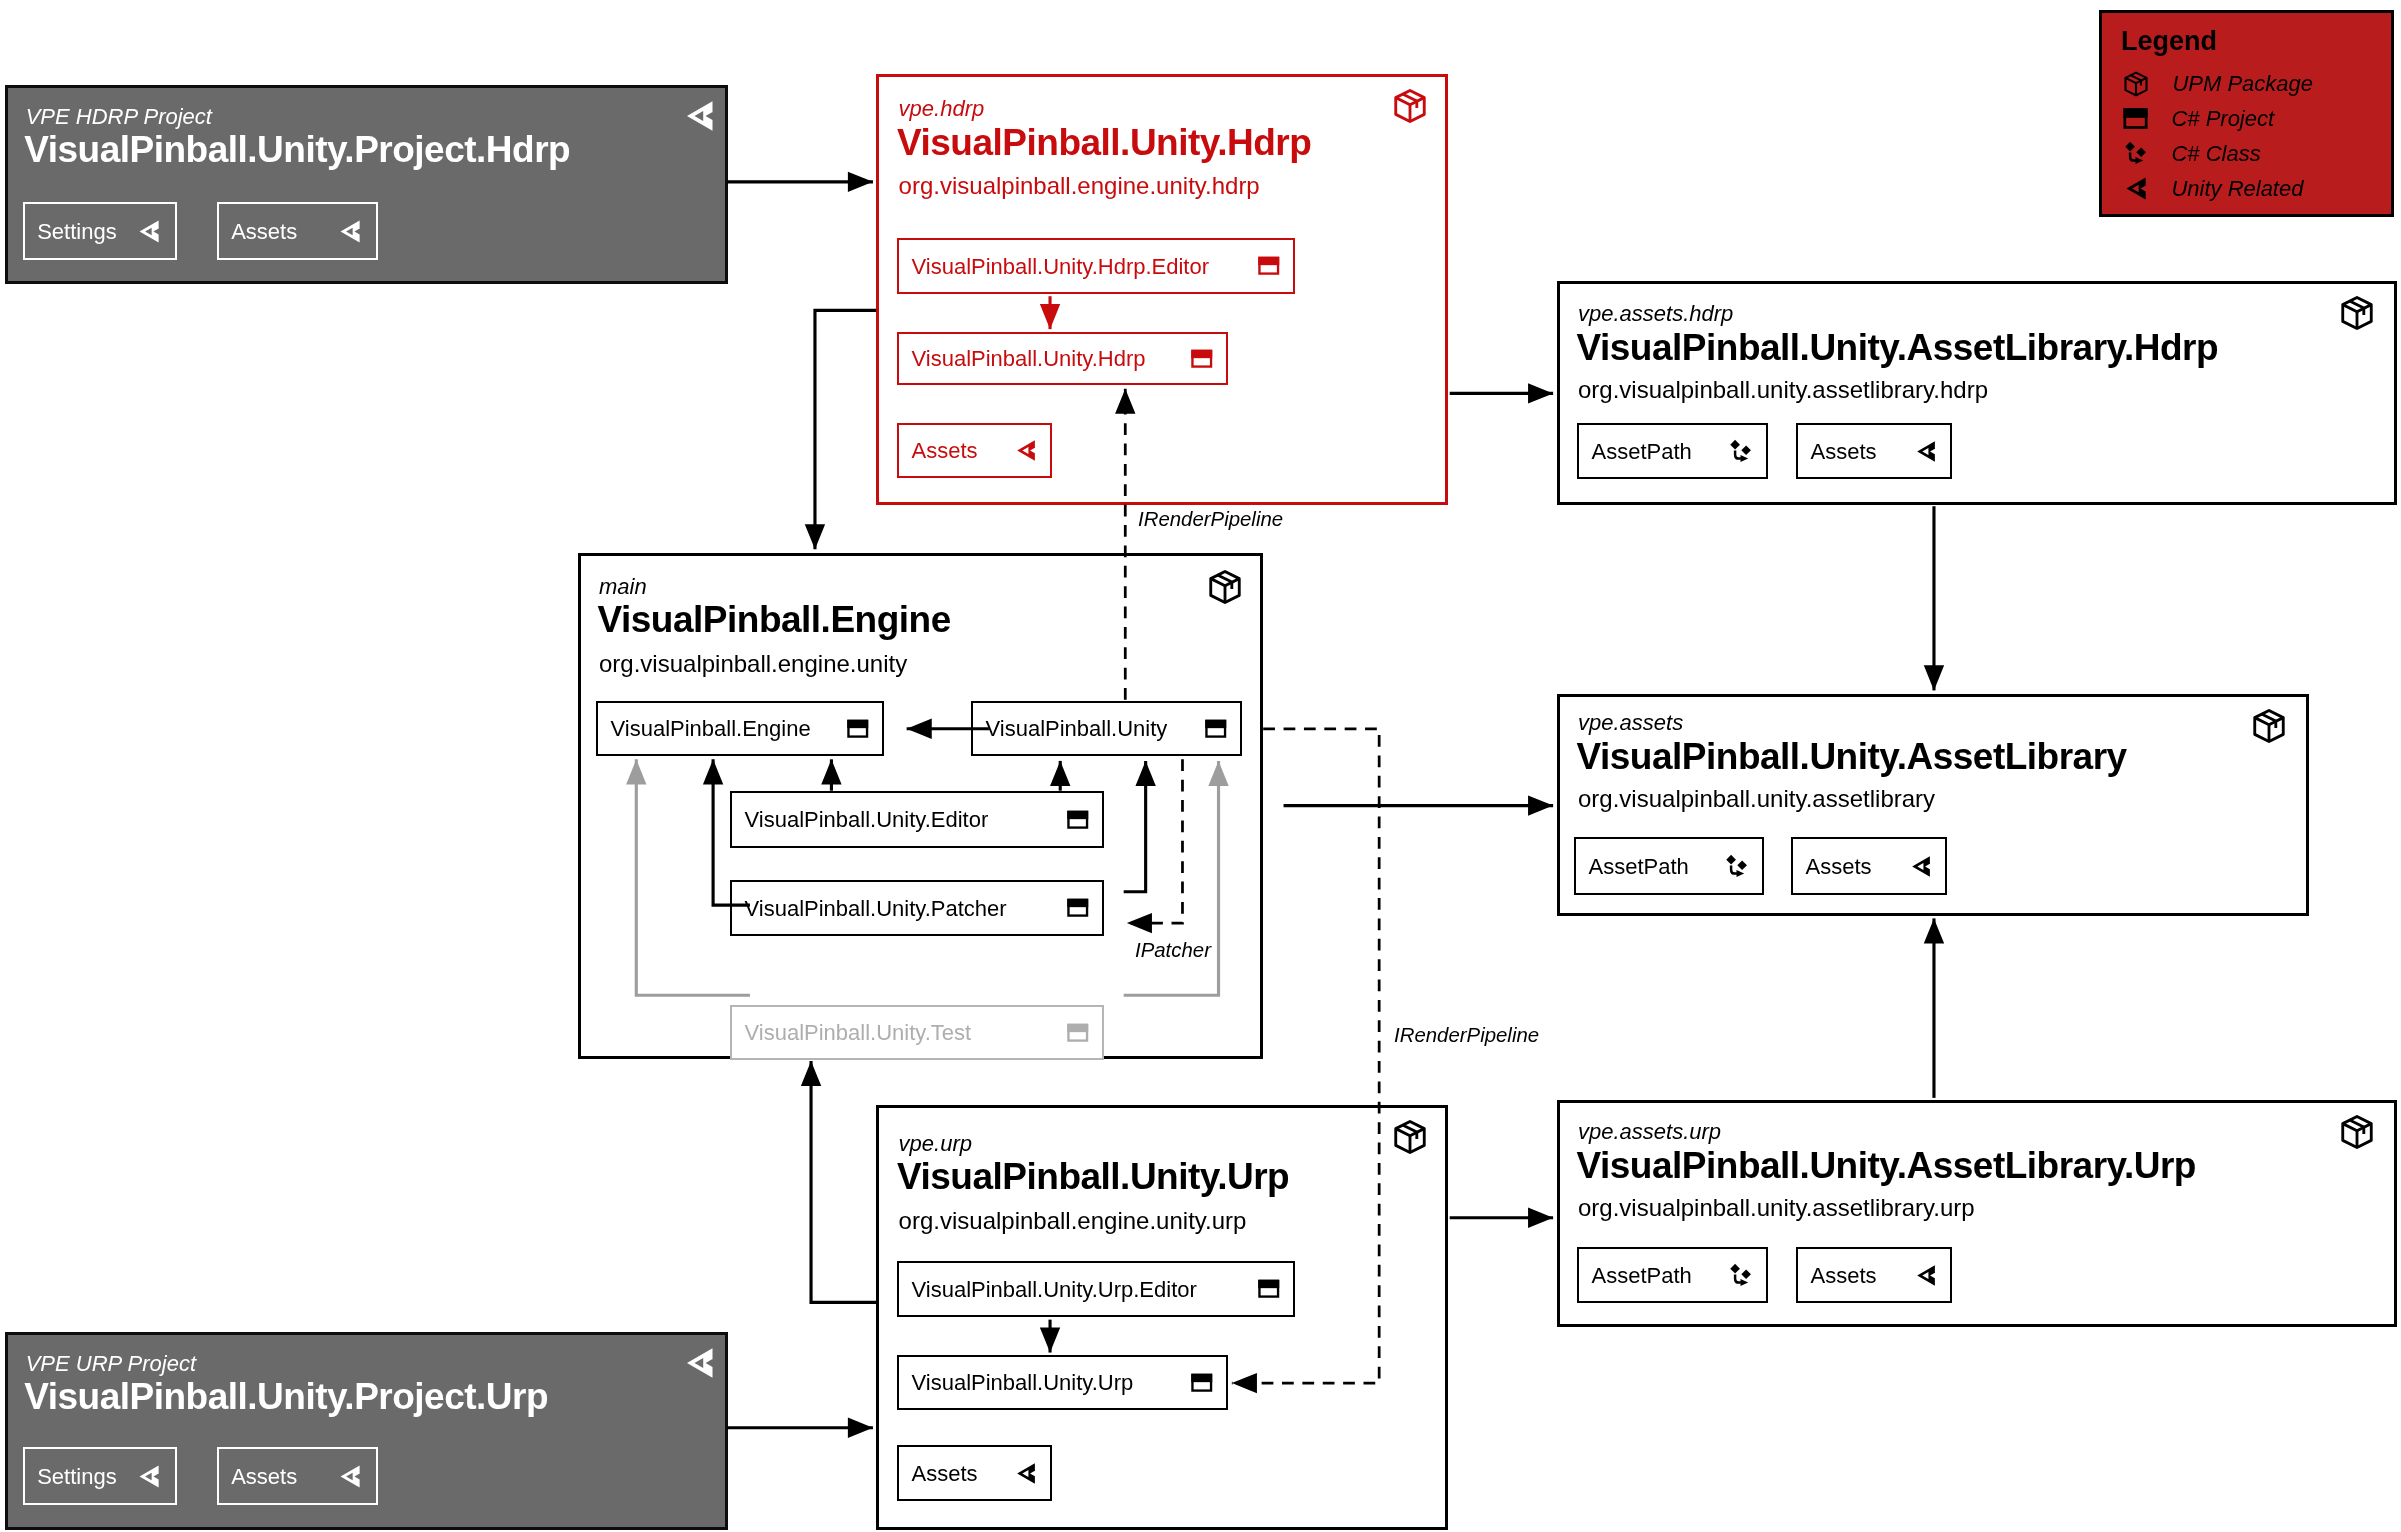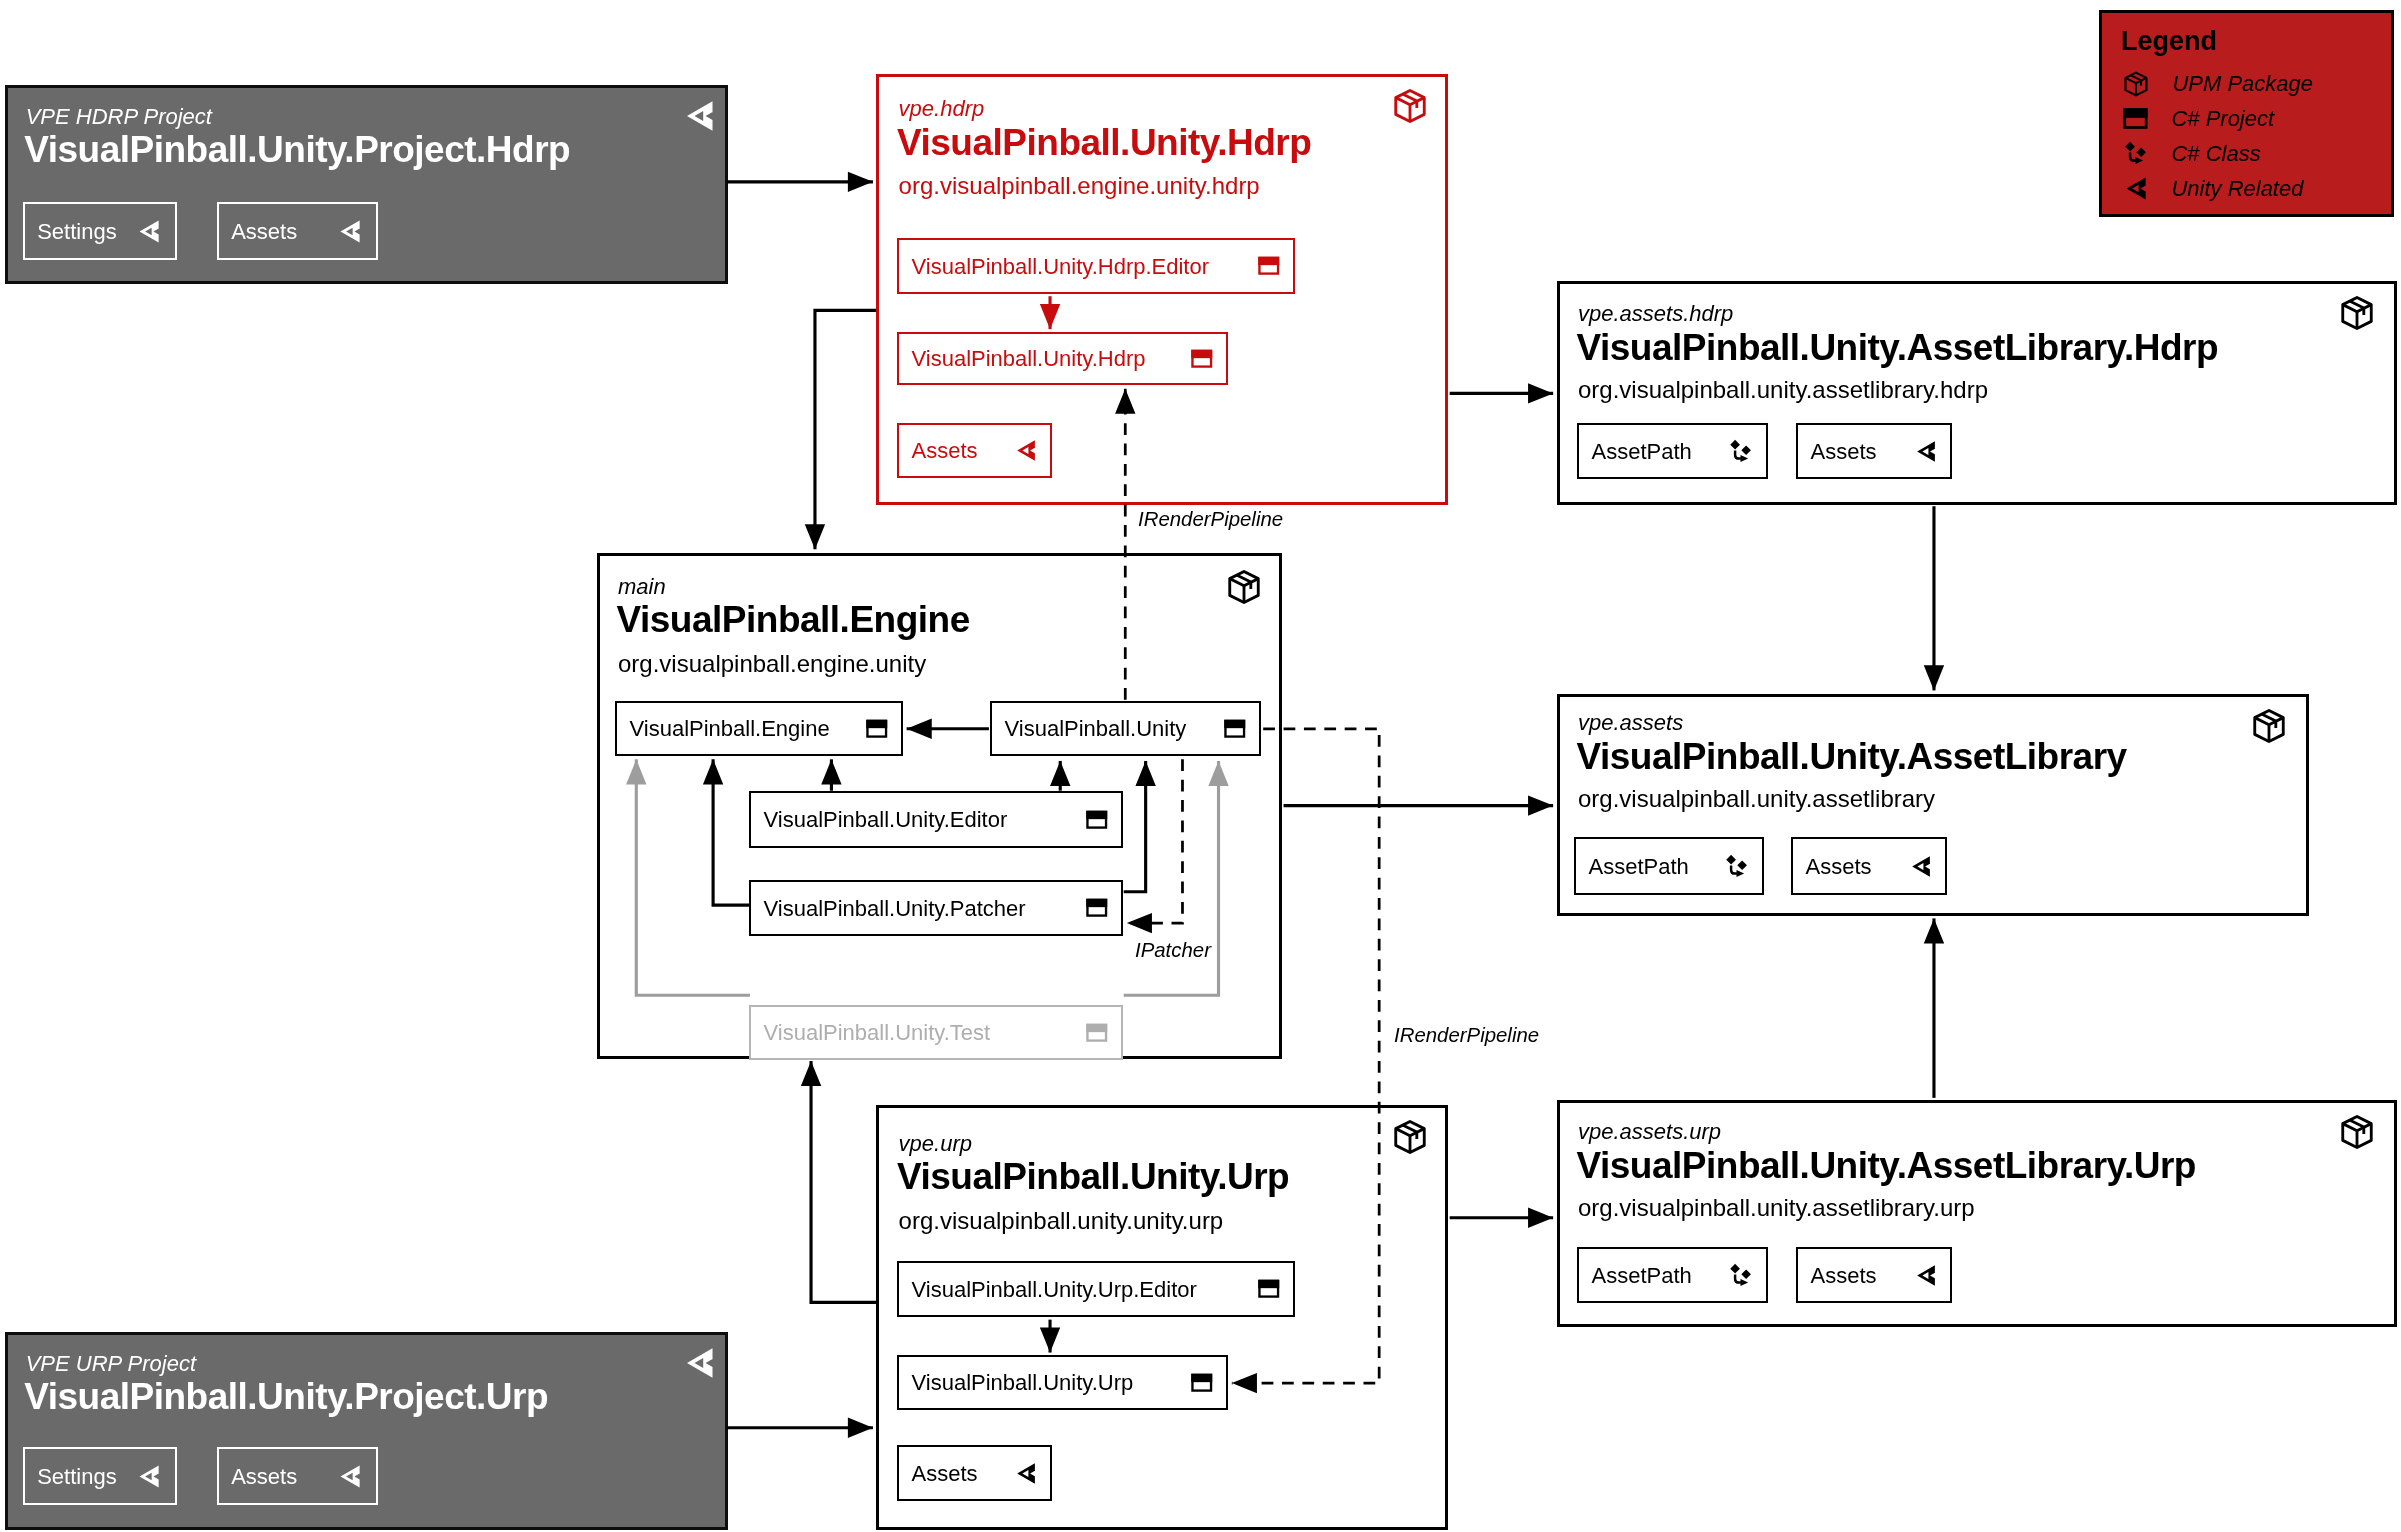--- a/index.html
+++ b/index.html
@@ -201,21 +201,21 @@
         </svg>
     </div>
     <div class="chip" style="left:236px;top:139px;width:156px;height:56px;">
       <span class="chip-label">Assets</span>
       <svg class="icon" width="25" height="25" viewBox="0 0 32 32">
           <use href="#unity-icon"></use>
         </svg>
     </div>
   </div>
 
-  <div class="pkg" style="left:597px;top:553px;width:685px;height:506px;">
+  <div class="pkg" style="left:578px;top:553px;width:685px;height:506px;">
     <div class="kind" style="left:18px;top:19px;">main</div>
     <div class="title" style="left:16.5px;top:45px;">VisualPinball.Engine</div>
     <div class="pkgid" style="left:18px;top:95px;">org.visualpinball.engine.unity</div>
     <svg class="corner-icon" style="left:625px;top:11.8px;" width="38" height="38" viewBox="0 0 48 48">
         <use href="#package-icon"></use>
       </svg>
     <div class="chip" style="left:15px;top:145px;width:288px;height:55px;">
       <span class="chip-label">VisualPinball.Engine</span>
       <svg class="icon" width="23.5" height="23.5" viewBox="0 0 30 30">
           <use href="#csproject-icon"></use>
@@ -264,21 +264,21 @@
       <span class="chip-label">Assets</span>
       <svg class="icon" width="25" height="25" viewBox="0 0 32 32">
           <use href="#unity-icon"></use>
         </svg>
     </div>
   </div>
 
   <div class="pkg" style="left:876px;top:1105px;width:572px;height:425px;">
     <div class="kind" style="left:19.6px;top:23.5px;">vpe.urp</div>
     <div class="title" style="left:18px;top:50px;">VisualPinball.Unity.Urp</div>
-    <div class="pkgid" style="left:19.6px;top:100px;">org.visualpinball.unity.unity.urp</div>
+    <div class="pkgid" style="left:19.6px;top:100px;">org.visualpinball.engine.unity.urp</div>
     <svg class="corner-icon" style="left:512px;top:10.2px;" width="38" height="38" viewBox="0 0 48 48">
         <use href="#package-icon"></use>
       </svg>
     <div class="chip" style="left:18px;top:153px;width:398px;height:56px;">
       <span class="chip-label">VisualPinball.Unity.Urp.Editor</span>
       <svg class="icon" width="23.5" height="23.5" viewBox="0 0 30 30">
           <use href="#csproject-icon"></use>
         </svg>
     </div>
     <div class="chip" style="left:18px;top:247px;width:331px;height:55px;">

